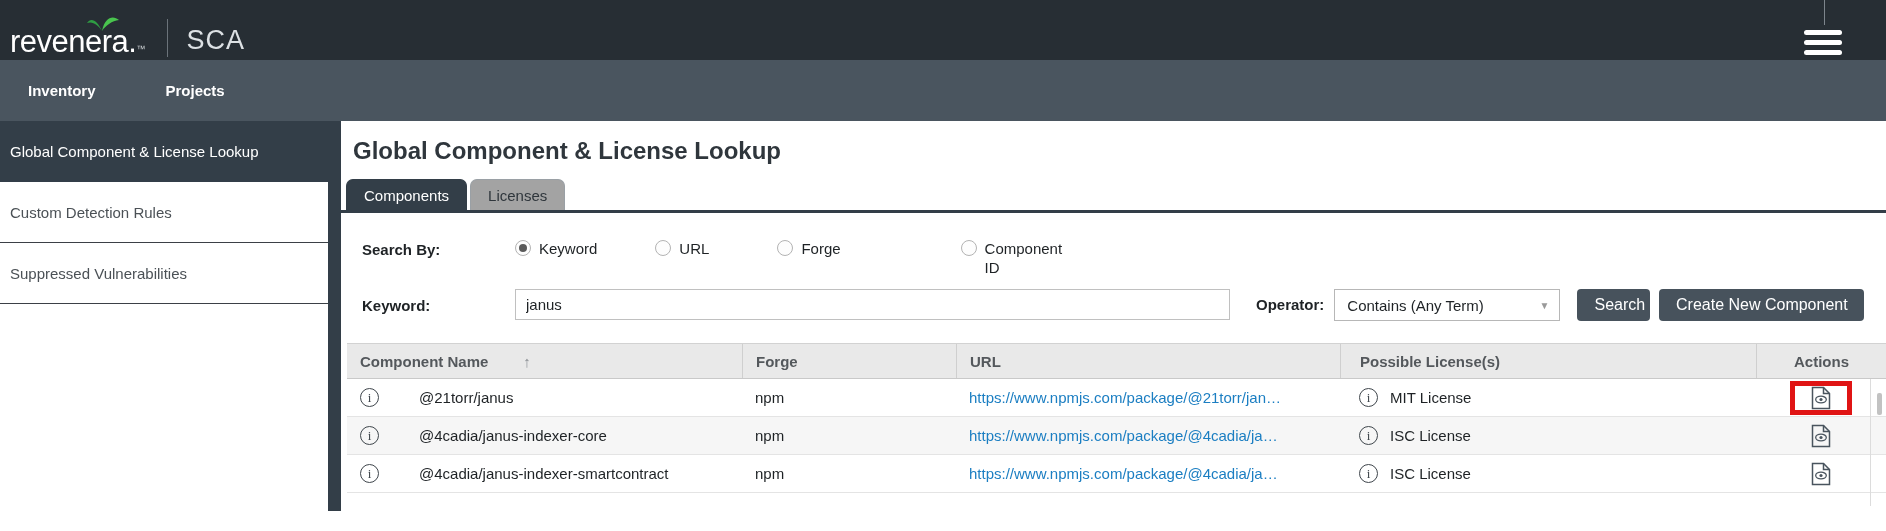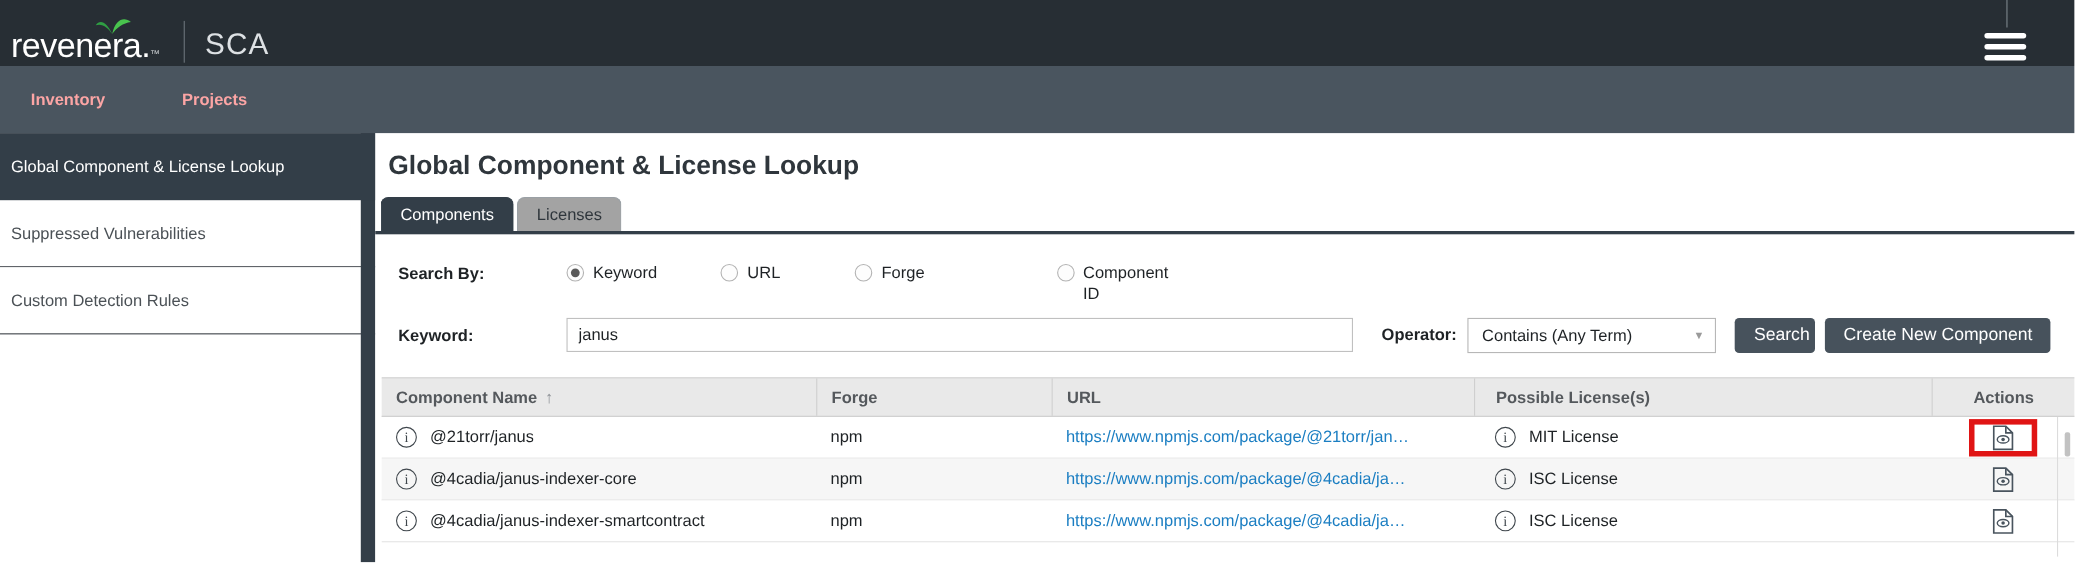--- a/index.html
+++ b/index.html
@@ -20,21 +20,21 @@
   .data-library { color:#fff; font-size:17px; letter-spacing:0.4px; cursor:pointer; }
   .help-circle { width:27px; height:27px; border-radius:50%; background:#fff; color:#272e34;
                  font-size:15px; font-weight:bold; display:flex; align-items:center;
                  justify-content:center; margin-left:15px; cursor:pointer; }
   .header-divider { width:1px; height:30px; background:#7d858c; margin:0 13px; }
   .hamburger { width:40px; padding-right:2px; cursor:pointer; }
   .hamburger .bar { height:5px; background:#fff; border-radius:2.5px; margin:5px 0; width:38px; }
 
   
   .primary-nav { height:61px; background:#4a555f; display:flex; align-items:center; padding-left:28px; }
-  .nav-item { color:#fca5a5; font-size:15px; font-weight:bold; margin-right:70px; cursor:pointer; }
+  .nav-item { color:#ffffff; font-size:15px; font-weight:bold; margin-right:70px; cursor:pointer; }
 
   
   .content { display:flex; height:390px; }
   .sidebar { width:341px; position:relative; background:#fff; flex:none; }
   .sidebar-edge { position:absolute; top:0; right:0; bottom:0; width:13px; background:#333e48; }
   .side-item { height:61px; display:flex; align-items:center; padding-left:10px;
                font-size:15px; color:#4b5156; background:#fff; cursor:pointer;
                border-bottom:1px solid #3b4046; position:relative; }
   .side-item.selected { background:#333e48; color:#fff; border-bottom:none; z-index:1; }
 
@@ -75,21 +75,21 @@
   .btn-search { width:73px; margin-left:17px;padding-left:12px; }
   .btn-create { width:205px; margin-left:9px; }
 
   
   .table-area { margin:22px 0 0 6px; width:1539px; position:relative; height:163px; }
   .t-row { display:flex; width:100%; }
   .t-head { height:36px; background:#e9e9e9; border-top:1px solid #d2d2d2; border-bottom:1px solid #c9c9c9; }
   .t-head .t-cell { font-weight:bold; color:#54585c; display:flex; align-items:center; }
   .t-cell { font-size:15px; padding-left:13px; display:flex; align-items:center; min-width:0; }
   .t-head .t-cell + .t-cell { border-left:1px solid #cfcfcf; }
-  .c1 { width:395px; flex:none; }
+  .c1 { width:395px; flex:none;gap:28px; }
   .c2 { width:214px; flex:none; }
   .c3 { width:384px; flex:none; }
   .c4 { width:416px; flex:none; padding-left:19px; }
   .c5 { width:130px; flex:none; justify-content:center; padding-left:0; }
   .sort-arrow { color:#8d9196; margin-left:7px; font-weight:bold; }
   .data-row { height:38px; border-bottom:1px solid #e4e4e4; background:#fff; }
   .data-row.alt { background:#f6f6f6; }
   .cell-text { color:#1e2225; white-space:nowrap; overflow:hidden; }
   .info-icon { width:19px; height:19px; border-radius:50%; border:1.5px solid #3f464c;
                color:#3f464c; font-family:"Liberation Serif", serif; font-size:13px;
@@ -130,22 +130,22 @@
 </header>
 
 <nav class="primary-nav">
   <span class="nav-item">Inventory</span>
   <span class="nav-item">Projects</span>
 </nav>
 
 <div class="content">
   <aside class="sidebar">
     <div class="side-item selected">Global Component &amp; License Lookup</div>
+    <div class="side-item">Custom Detection Rules</div>
     <div class="side-item">Suppressed Vulnerabilities</div>
-    <div class="side-item">Custom Detection Rules</div>
     <div class="sidebar-edge"></div>
   </aside>
 
   <main>
     <h1 class="page-title">Global Component &amp; License Lookup</h1>
 
     <div class="tab-strip">
       <div class="tab active">Components</div>
       <div class="tab inactive">Licenses</div>
     </div>

